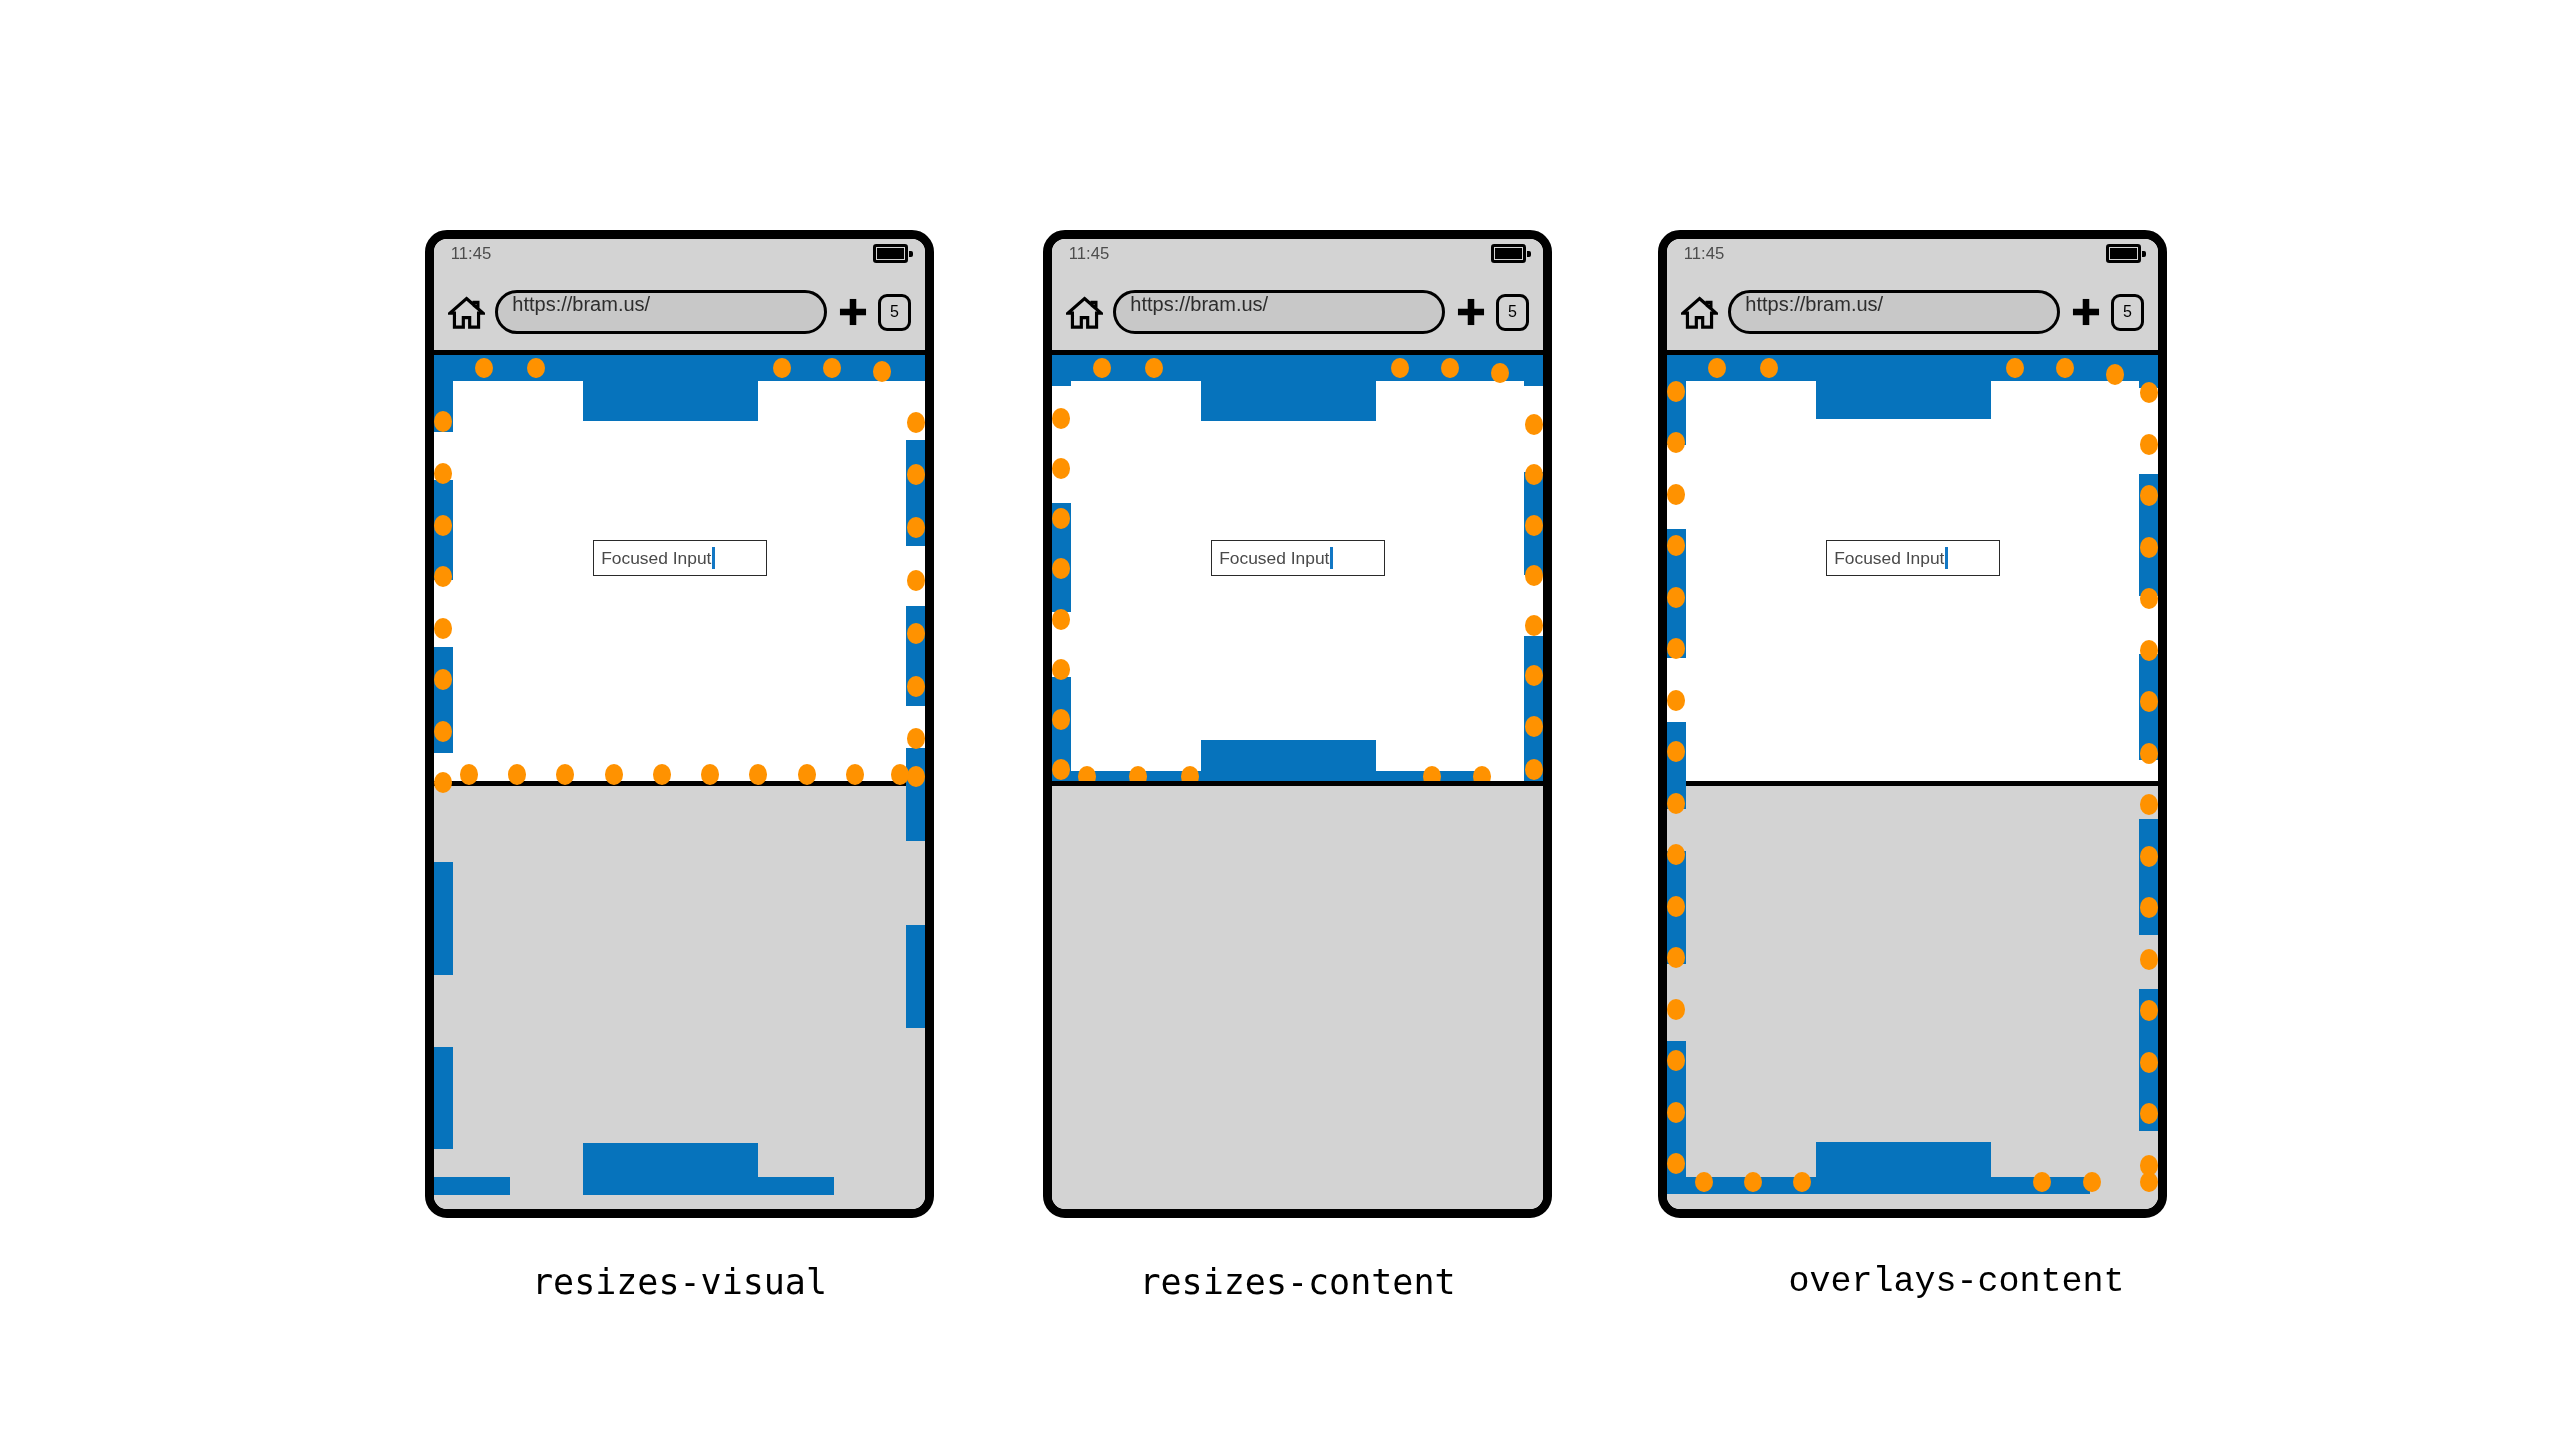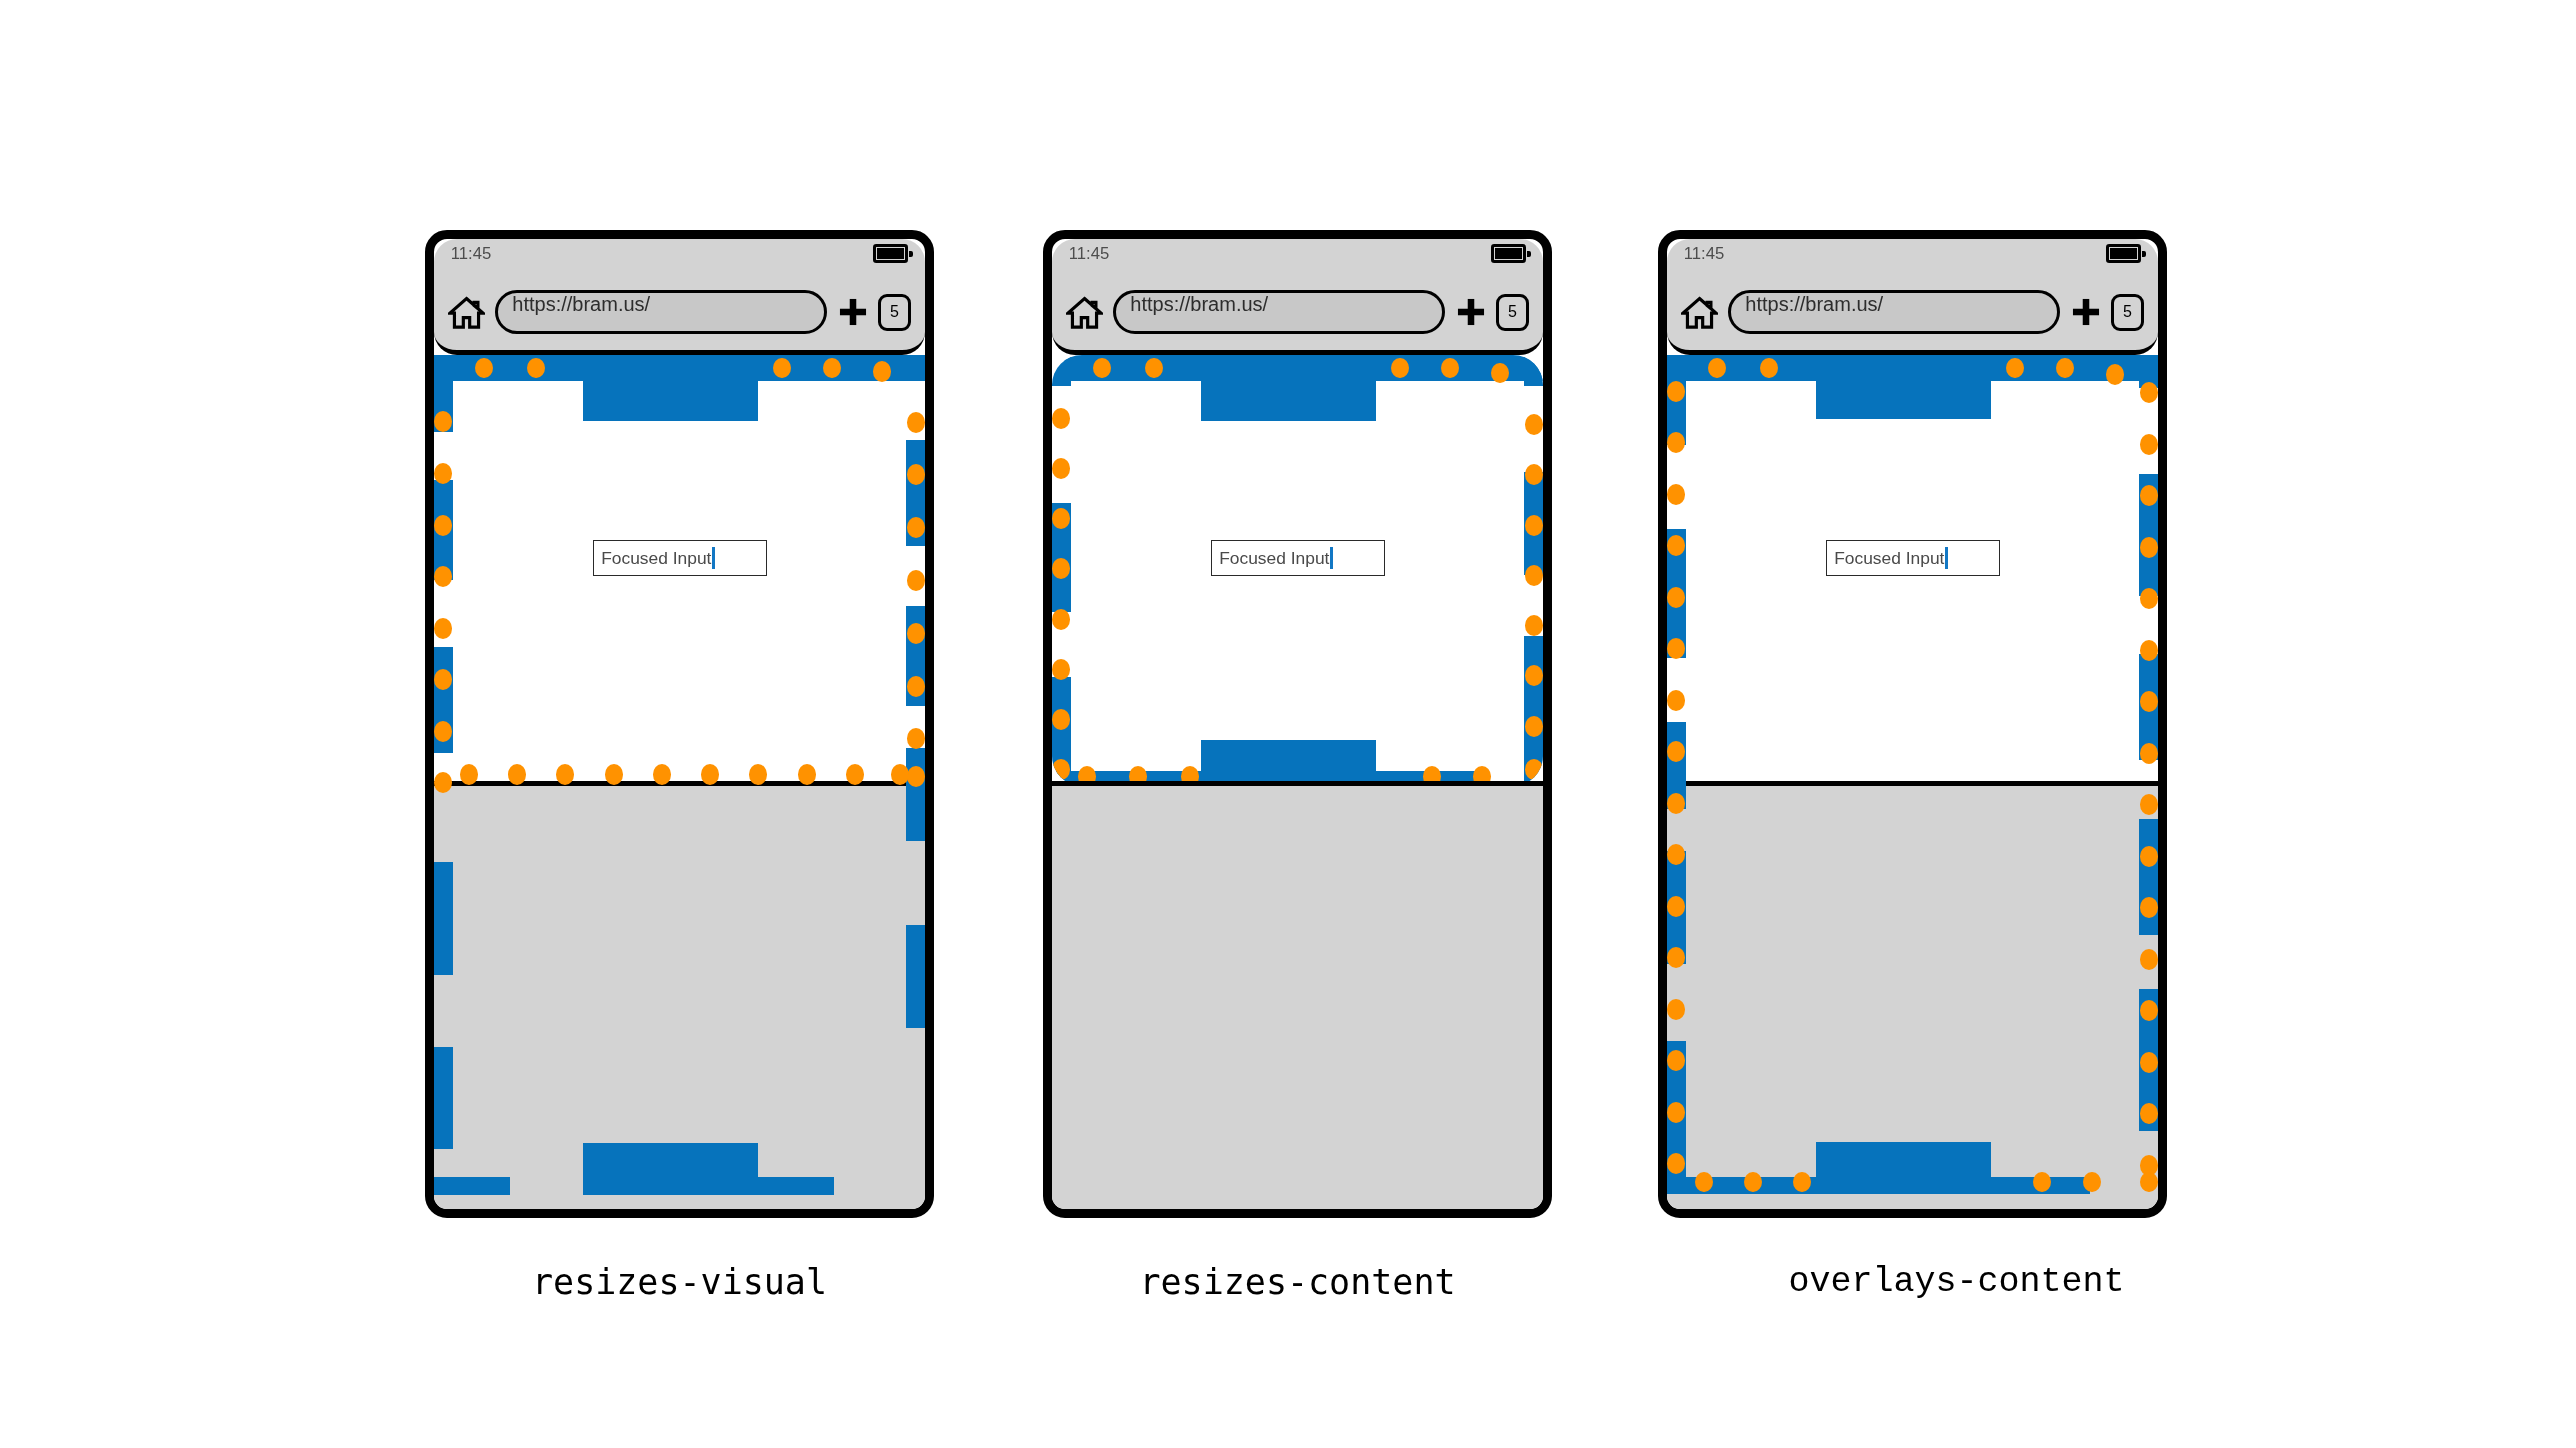--- a/index.html
+++ b/index.html
@@ -31,21 +31,20 @@
   .phone.p3 { left: 1658px; top: 230px; }
 
   
   .chrome {
     position: absolute;
     left: 0; right: 0; top: 0;
     height: 116px;
     background: #d3d3d3;
     border-bottom: 5.8px solid #000000;
     box-sizing: border-box;
-    border-radius: 23px;
   }
   .statusbar {
     position: absolute;
     left: 0; right: 0; top: 0;
     height: 36px;
   }
   .clock {
     position: absolute;
     left: 16.7px;
     top: 5.2px;
@@ -126,21 +125,20 @@
     position: absolute;
     left: 0; right: 0;
     top: 116px;
     bottom: 0;
   }
   .viewport {
     position: absolute;
     left: 0; right: 0; top: 0;
     background: #ffffff;
     overflow: hidden;
-    border-radius: 30px;
   }
   .keyboard {
     position: absolute;
     left: 0; right: 0; bottom: 0;
     background: #d3d3d3;
     border-top: 5.8px solid #000000;
     box-sizing: border-box;
     overflow: hidden;
   }
   

